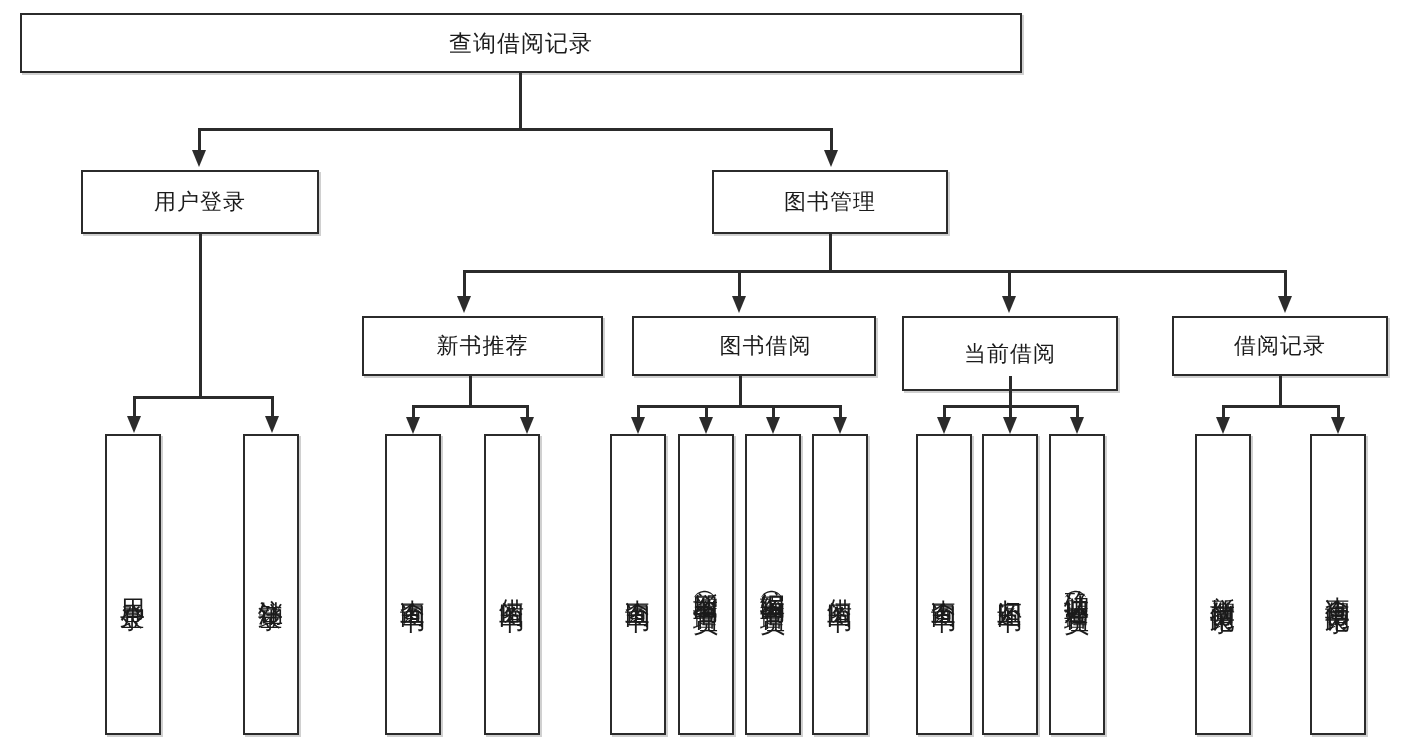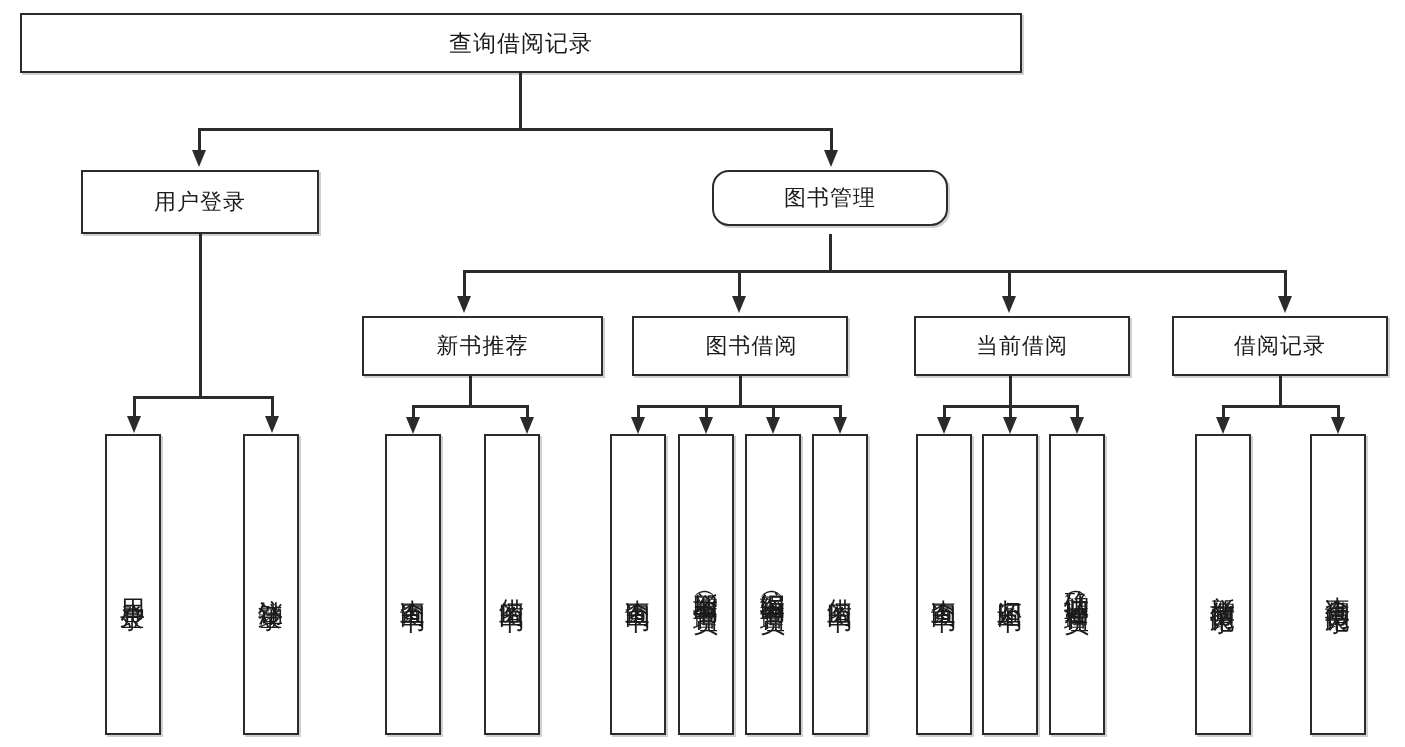--- a/index.html
+++ b/index.html
@@ -87,21 +87,21 @@
   <div class="ln hln" style="left:198px;top:128px;width:634px;height:2.5px;"></div>
 
   <div class="ln vln" style="left:198px;top:128px;width:2.5px;height:22px;"></div>
   <div class="ln vln" style="left:830px;top:128px;width:2.5px;height:22px;"></div>
   <div class="arrow" style="left:192px;top:150px;"></div>
   <div class="arrow" style="left:824px;top:150px;"></div>
 
   <div class="node" style="left:81px;top:170px;width:238px;height:64px;">
     <span class="label">用户登录</span>
   </div>
-  <div class="node" style="left:712px;top:170px;width:236px;height:56px;border-radius:17px;">
+  <div class="node" style="left:712px;top:170px;width:236px;height:64px;">
     <span class="label">图书管理</span>
   </div>
 
   <div class="ln vln" style="left:199px;top:234px;width:2.5px;height:164px;"></div>
   <div class="ln hln" style="left:133px;top:396px;width:140px;height:2.5px;"></div>
   <div class="ln vln" style="left:133px;top:396px;width:2.5px;height:20px;"></div>
   <div class="ln vln" style="left:271px;top:396px;width:2.5px;height:20px;"></div>
   <div class="arrow" style="left:127px;top:416px;"></div>
   <div class="arrow" style="left:265px;top:416px;"></div>
 
@@ -119,24 +119,24 @@
   <div class="ln vln" style="left:1008px;top:270px;width:2.5px;height:26px;"></div>
   <div class="ln vln" style="left:1284px;top:270px;width:2.5px;height:26px;"></div>
   <div class="arrow" style="left:457px;top:296px;"></div>
   <div class="arrow" style="left:732px;top:296px;"></div>
   <div class="arrow" style="left:1002px;top:296px;"></div>
   <div class="arrow" style="left:1278px;top:296px;"></div>
 
   <div class="node" style="left:362px;top:316px;width:241px;height:60px;">
     <span class="label">新书推荐</span>
   </div>
-  <div class="node" style="left:632px;top:316px;width:216px;height:60px;padding-left:23px;">
+  <div class="node" style="left:632px;top:316px;width:244px;height:60px;padding-left:23px;">
     <span class="label">图书借阅</span>
   </div>
-  <div class="node" style="left:902px;top:316px;width:216px;height:60px;margin-left:12px;">
+  <div class="node" style="left:902px;top:316px;width:216px;height:75px;">
     <span class="label">当前借阅</span>
   </div>
   <div class="node" style="left:1172px;top:316px;width:216px;height:60px;">
     <span class="label">借阅记录</span>
   </div>
 
   <div class="ln vln" style="left:469px;top:376px;width:2.5px;height:31px;"></div>
   <div class="ln hln" style="left:412px;top:405px;width:116px;height:2.5px;"></div>
   <div class="ln vln" style="left:412px;top:405px;width:2.5px;height:12px;"></div>
   <div class="ln vln" style="left:526px;top:405px;width:2.5px;height:12px;"></div>

